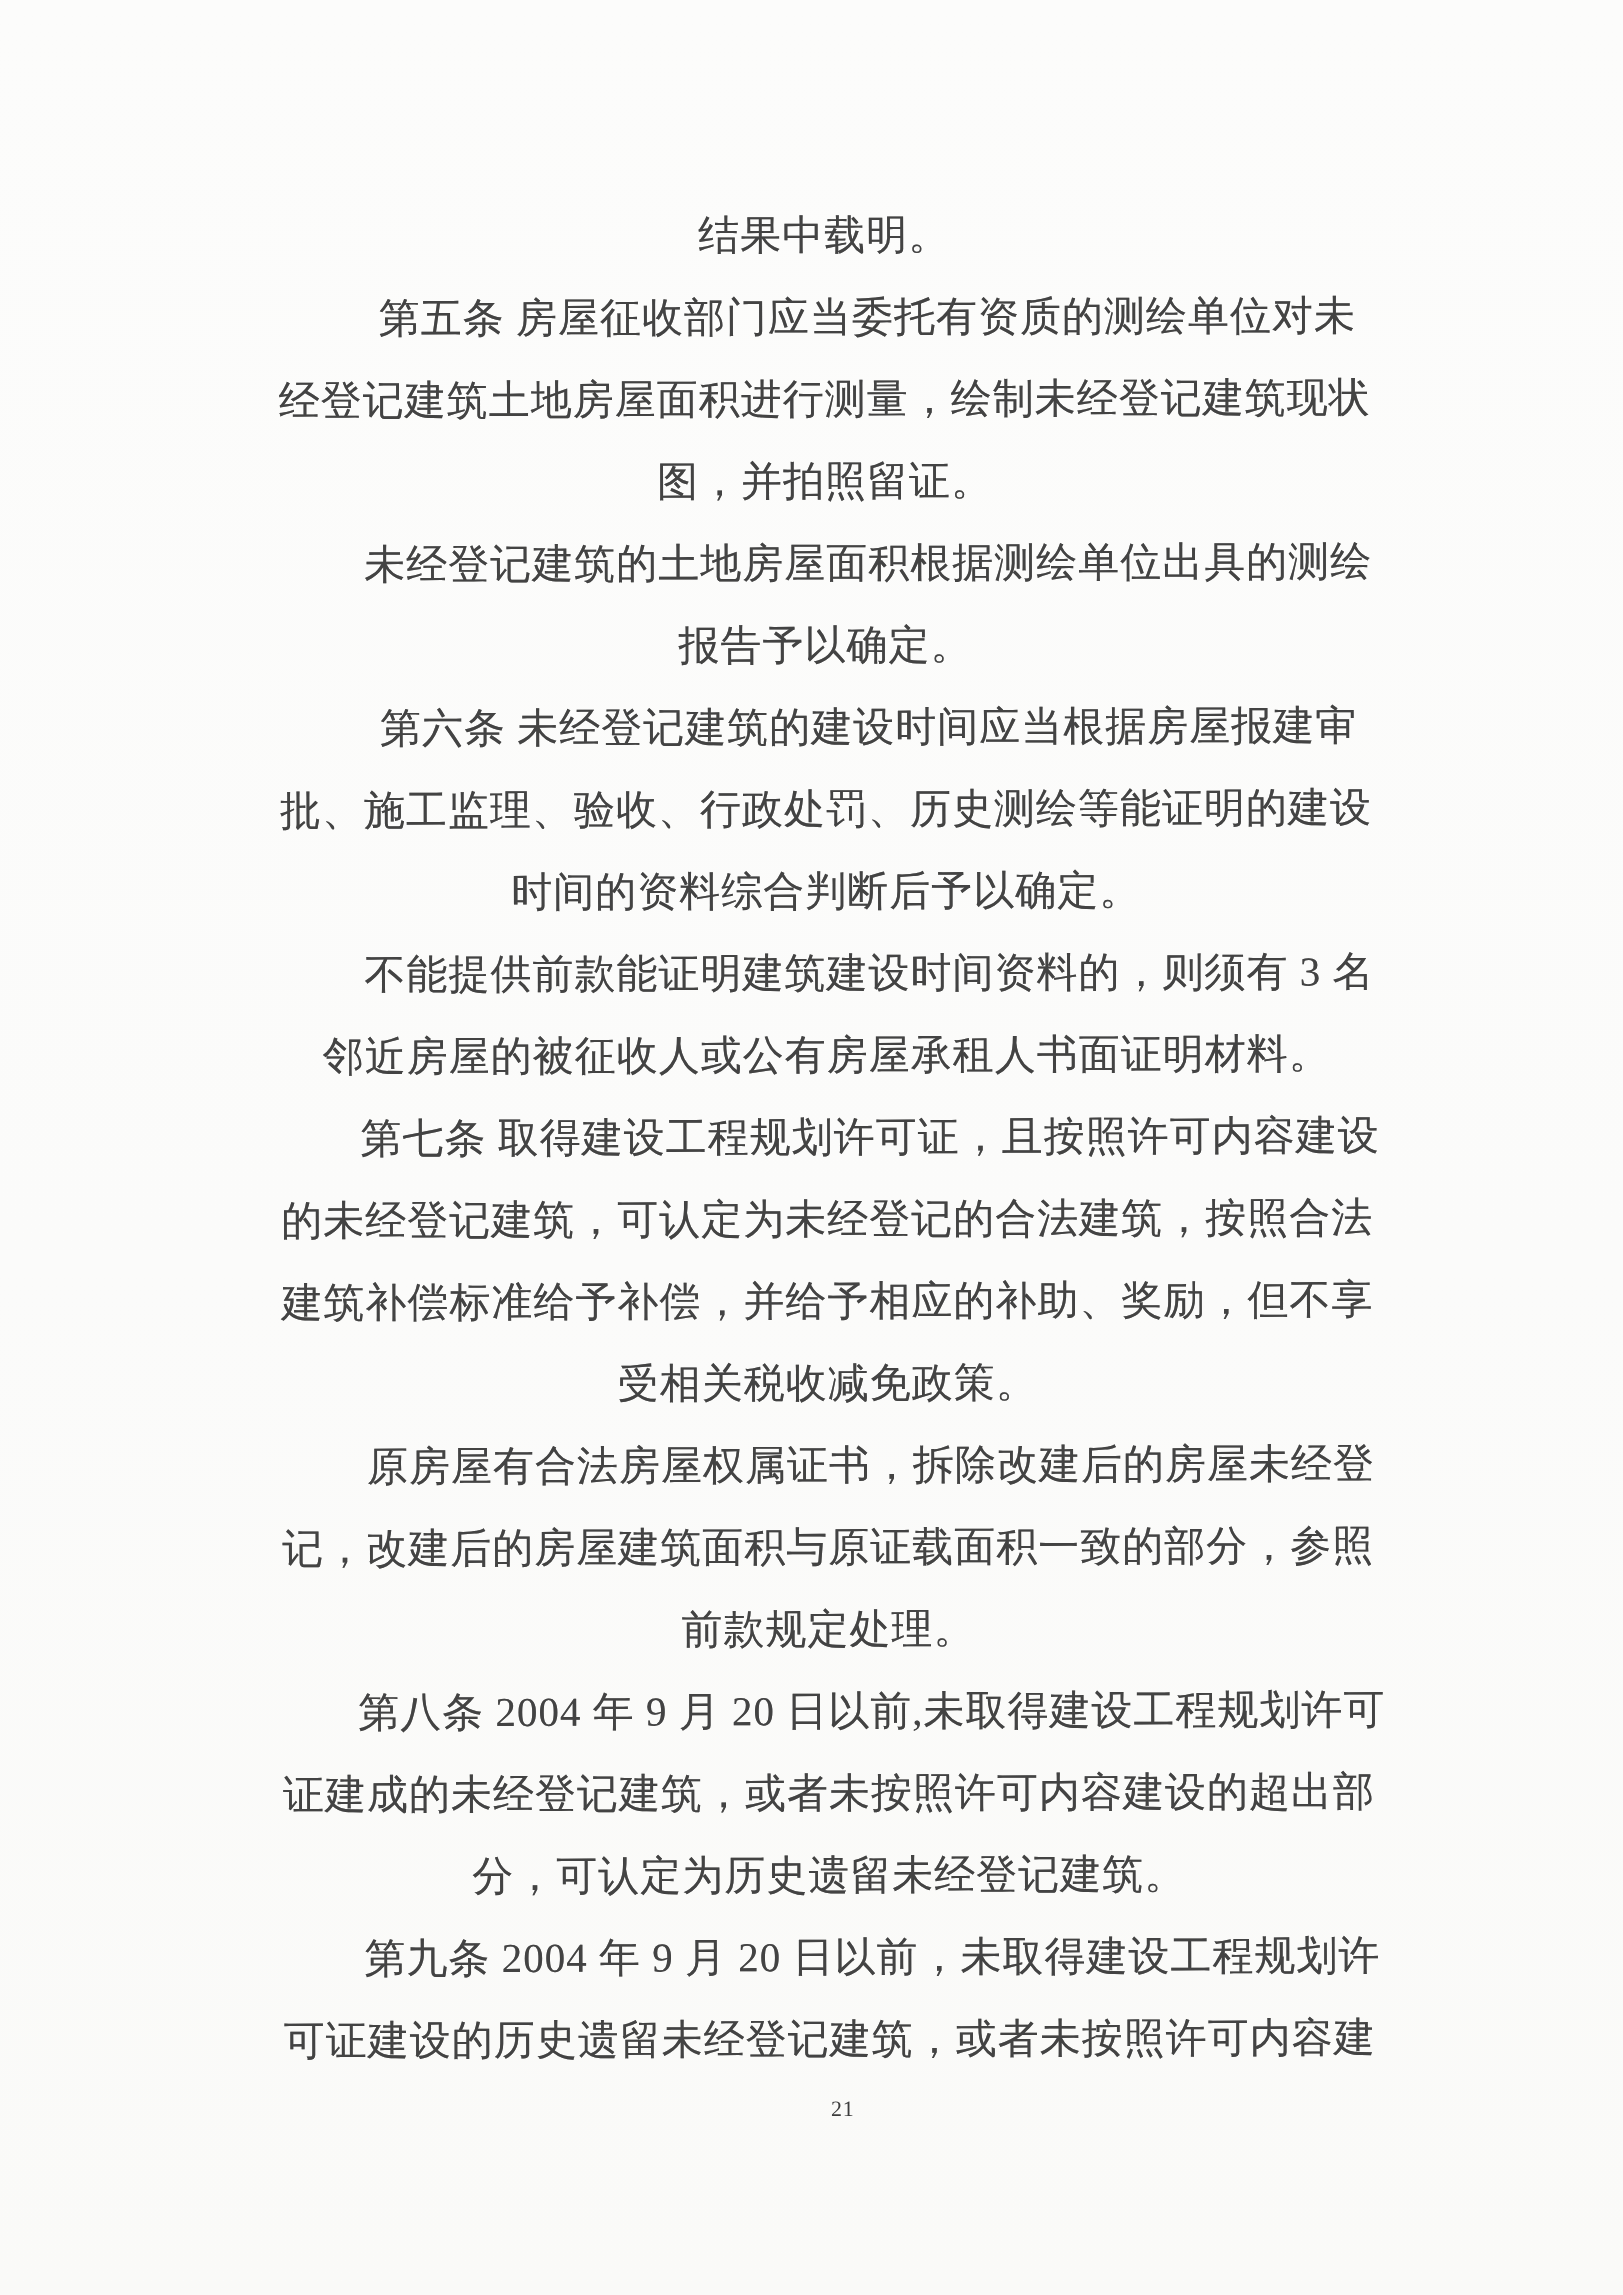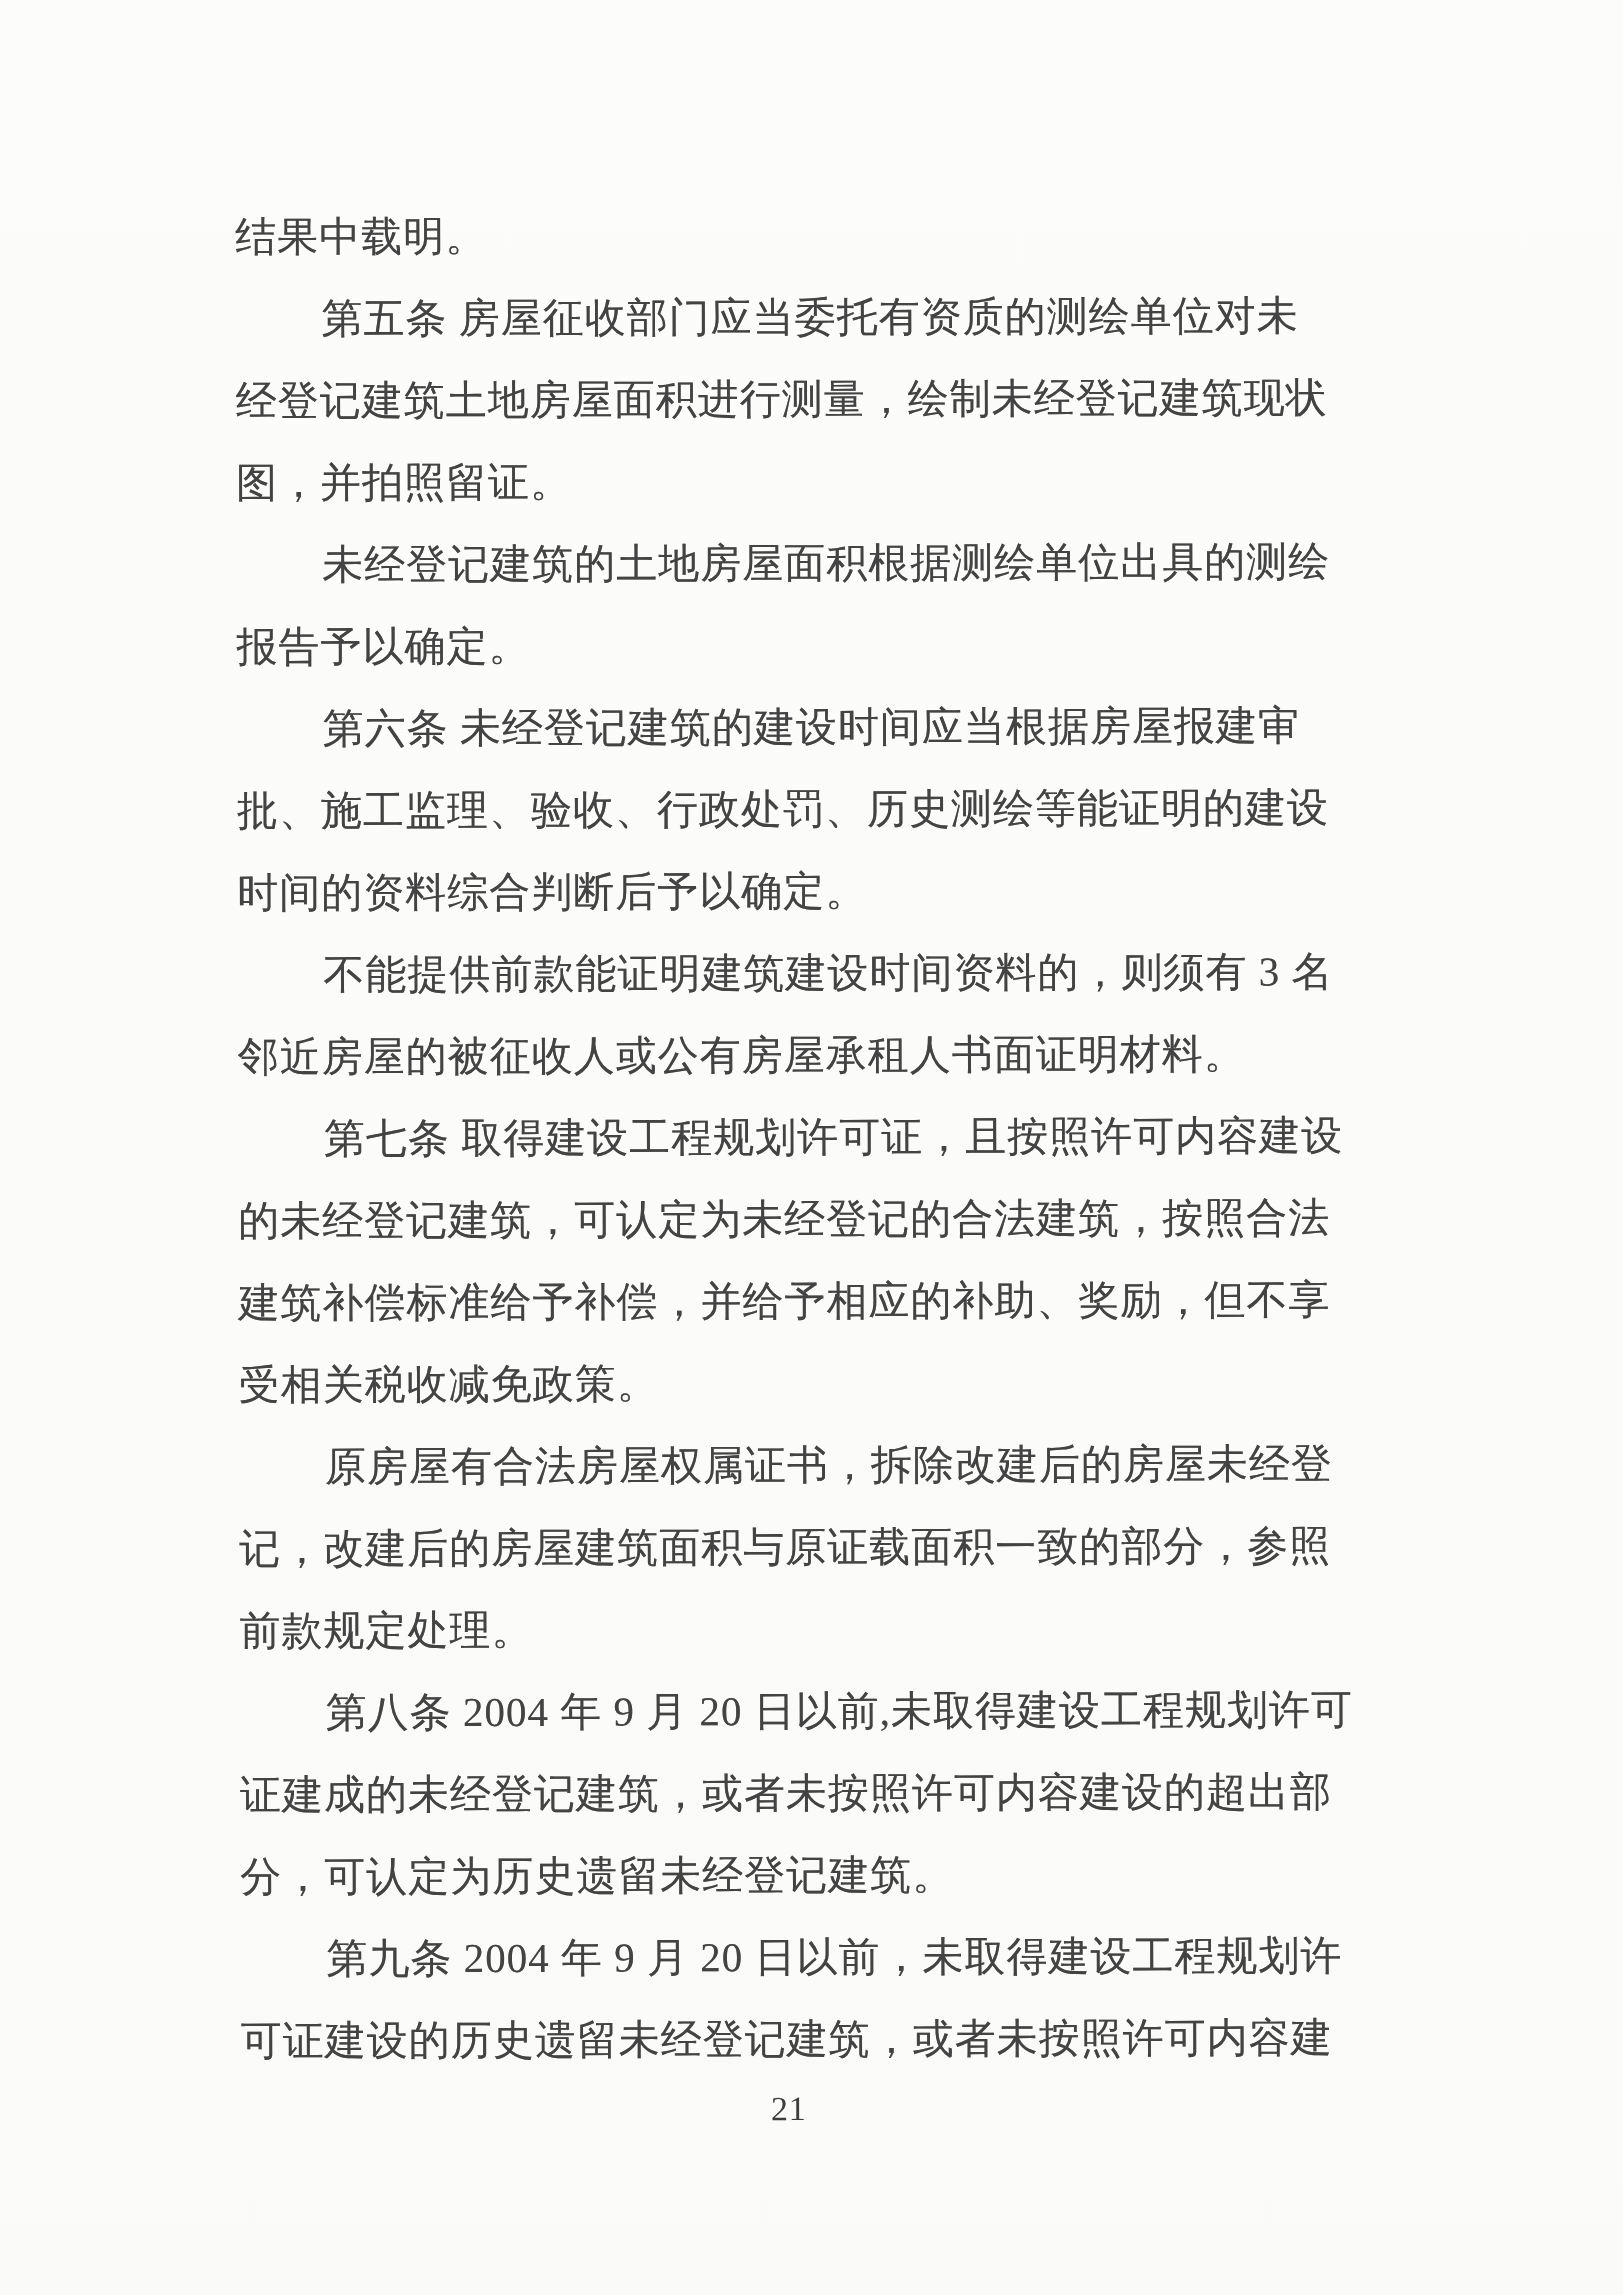--- a/index.html
+++ b/index.html
@@ -12,20 +12,21 @@
     position: relative;
     background: #fbfbfa;
     overflow: hidden;
     font-family: "Liberation Serif", "DejaVu Serif", serif;
   }
   .page {
     position: absolute;
     inset: 0;
     background:
       linear-gradient(180deg, #fcfcfb 0%, #fbfbfa 55%, #fafaf8 100%);
+    text-align: center;
   }
   .scan-tilt {
     position: absolute;
     inset: 0;
     transform: rotate(-0.18deg);
     transform-origin: 50% 50%;
   }
   .text-block {
     position: absolute;
     left: 238px;
@@ -39,23 +40,23 @@
     letter-spacing: 1px;
     color: #434343;
     white-space: pre;
     text-shadow: 0 0 0.4px rgba(60,60,60,0.55);
   }
   .line.indent {
     padding-left: 86px;
   }
   .page-number {
     position: absolute;
-    left: 768px;
+    left: 828px;
     top: 2089px;
-    font-size: 34px;
+    font-size: 22px;
     line-height: 39px;
     color: #3d3d3d;
     letter-spacing: 0.7px;
   }
 </style>
 </head>
 <body>
 
 <div class="page">
   <div class="scan-tilt">

